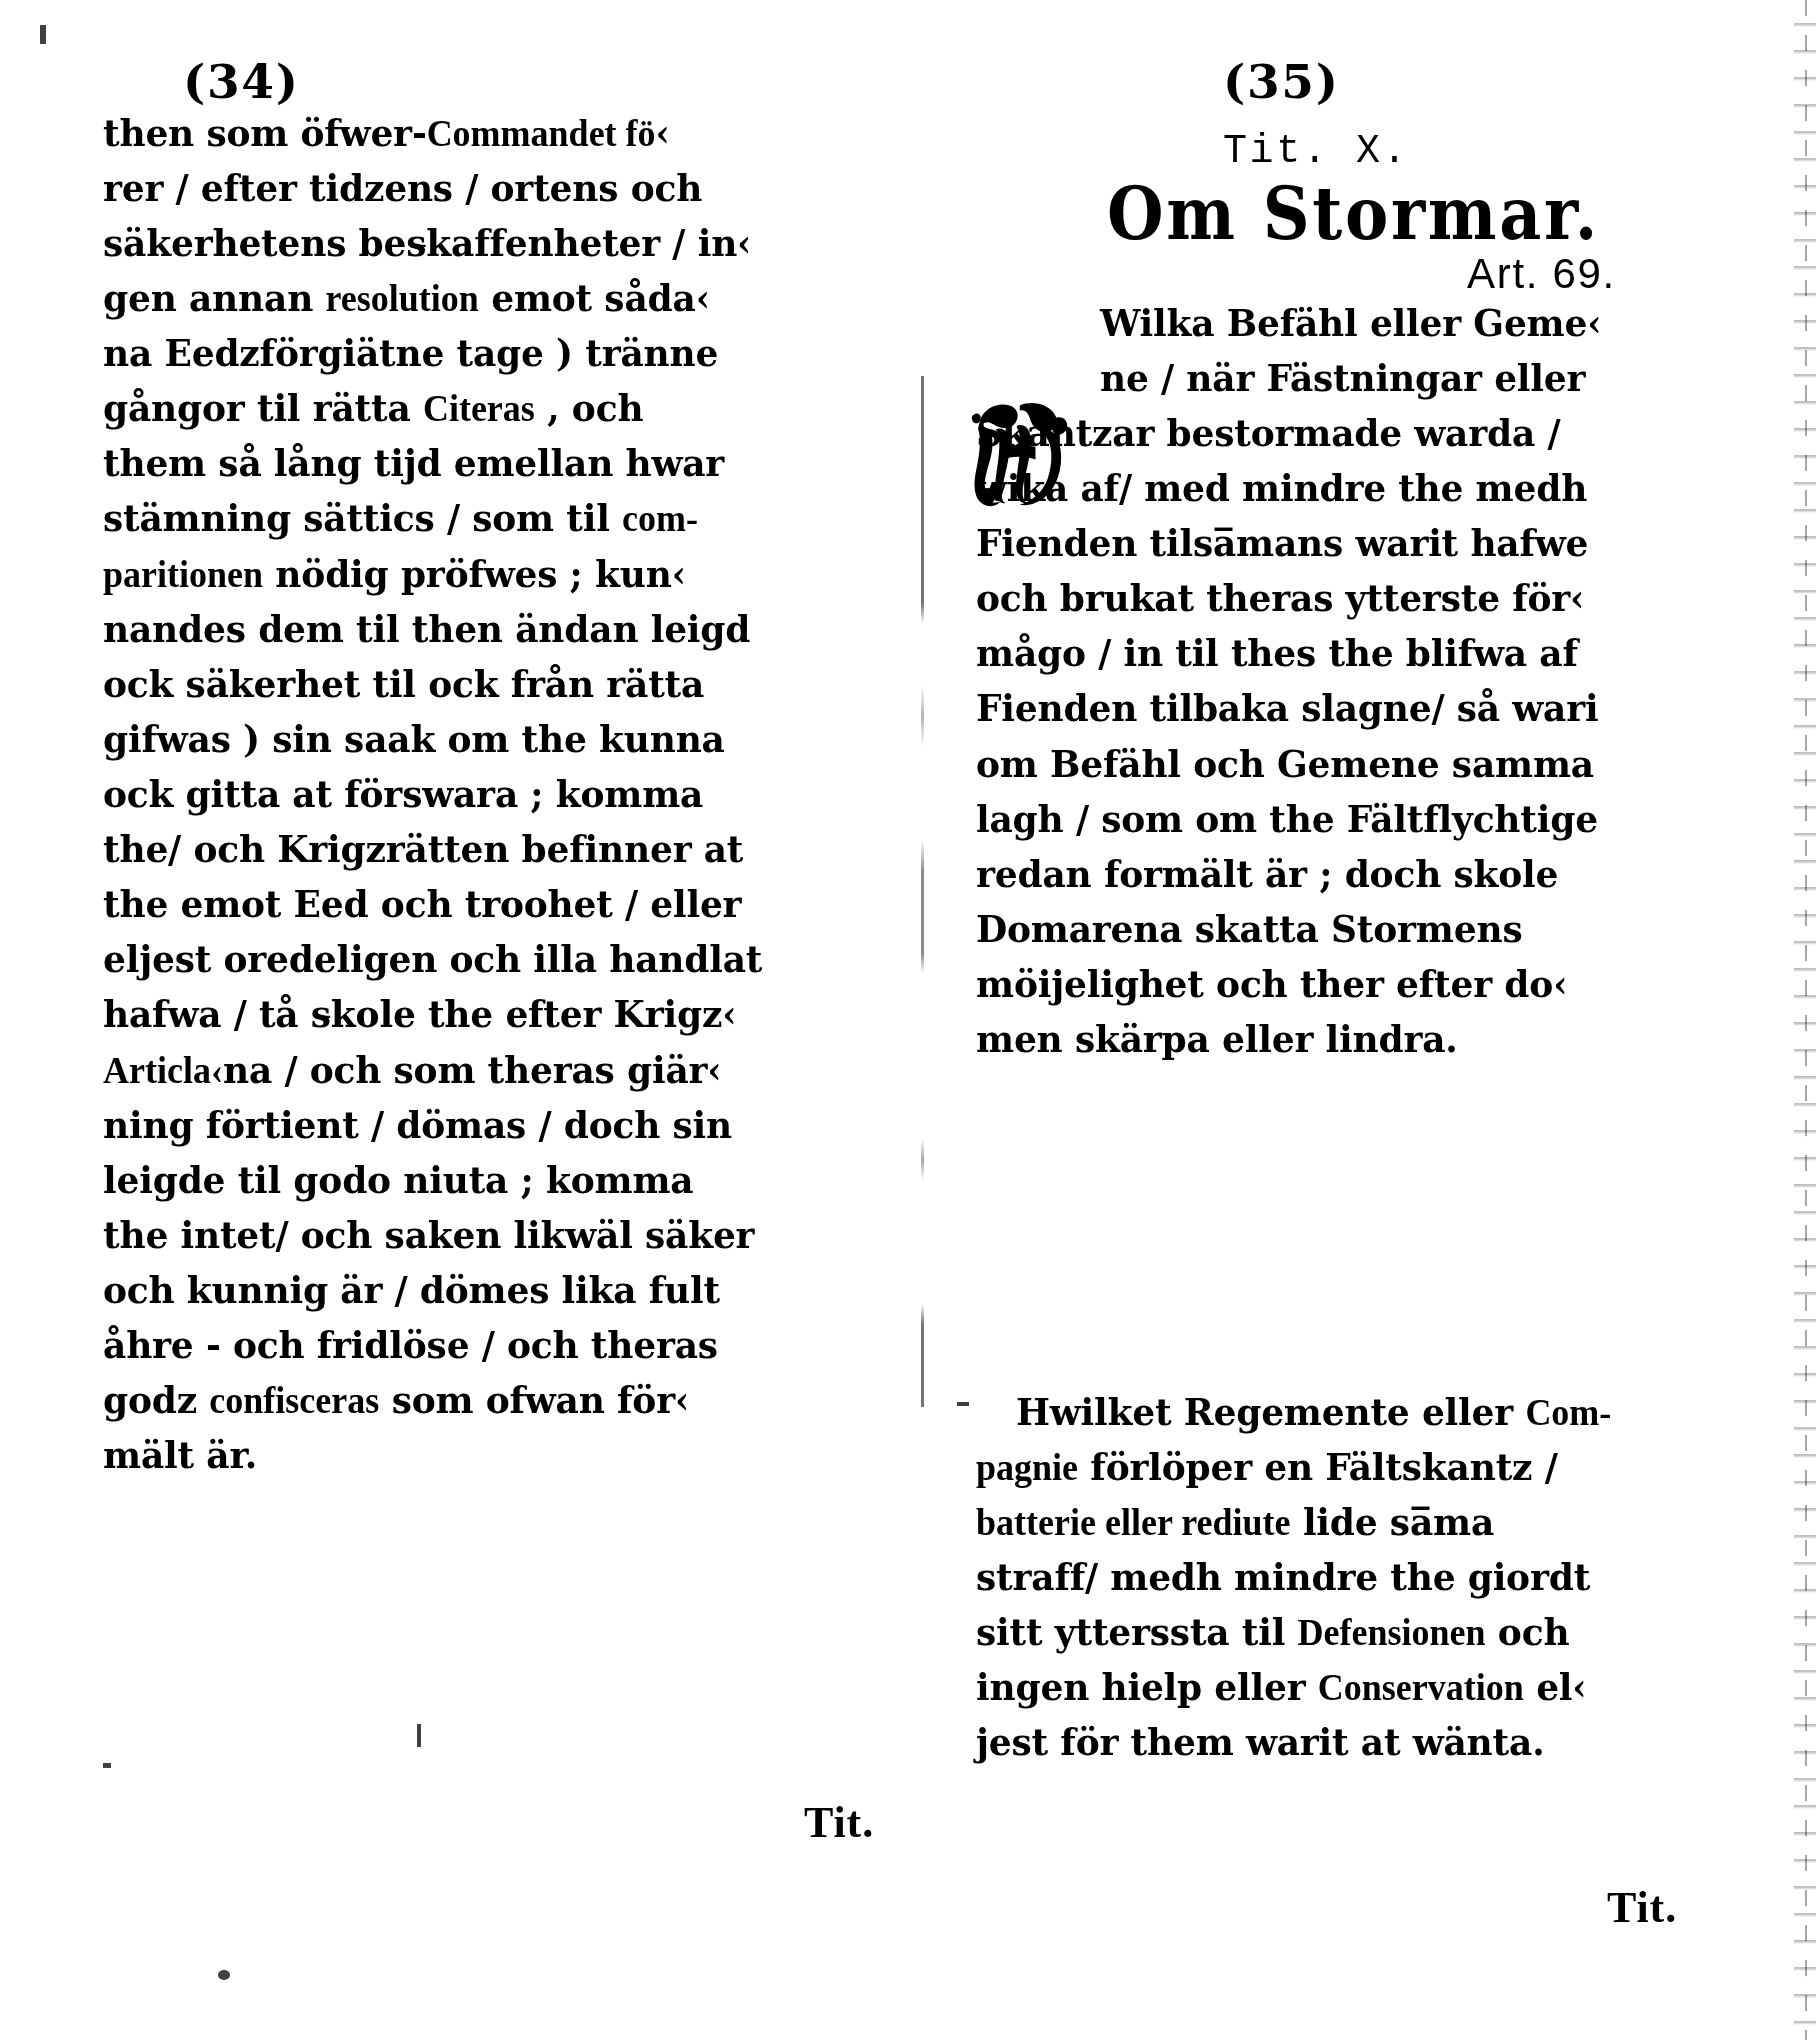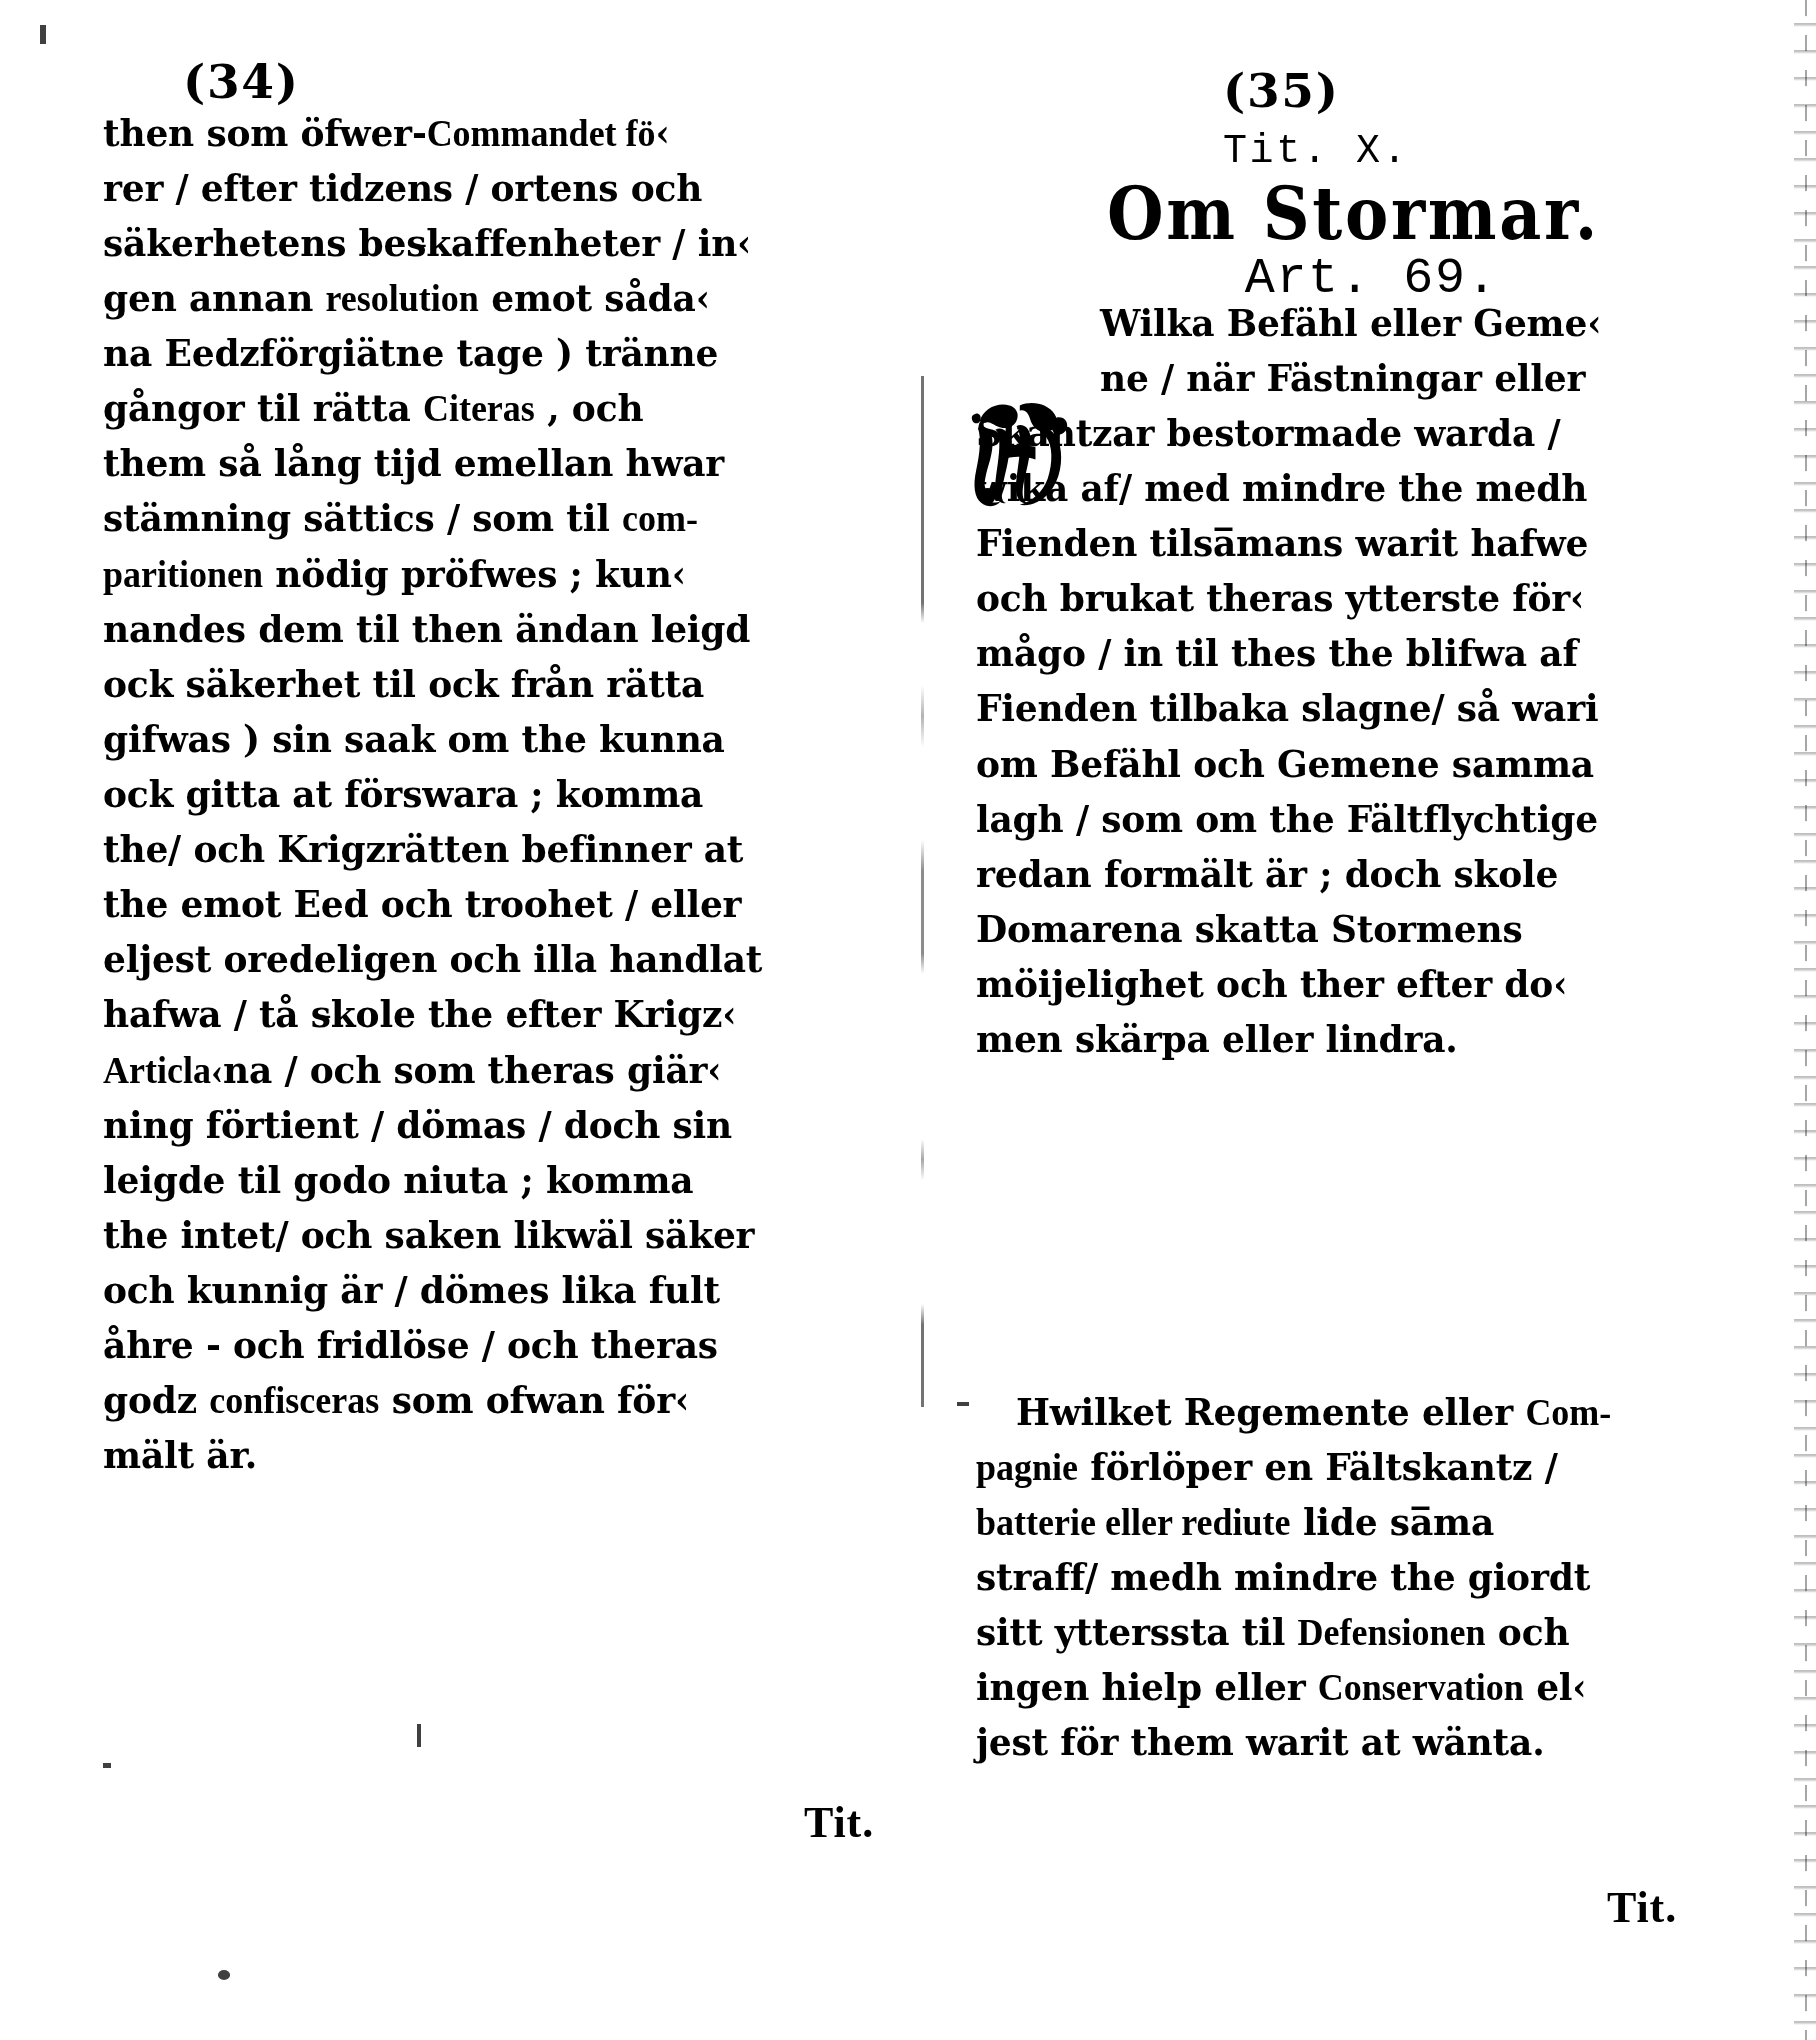--- a/index.html
+++ b/index.html
@@ -75,21 +75,21 @@
   }
 
   .folio {
     text-align: left;
     font-family: "DejaVu Serif", serif;
     font-size: 47px;
     font-weight: 700;
     letter-spacing: 1.7px;
   }
   .folio-left  { position:absolute; left: 183px; top: 54px; width: 279px; }
-  .folio-right { position:absolute; left: 1223px; top: 54px; width: 279px; margin-top: 9px; }
+  .folio-right { position:absolute; left: 1223px; top: 54px; width: 279px; }
 
   .tit-head {
     position: absolute;
     left: 1223px; top: 129px;
     width: 288px;
     text-align: left;
     font-family: Liberation Mono, monospace;
     font-size: 40px;
     letter-spacing: 2.6px;
   }
@@ -104,23 +104,23 @@
     font-size: 65px;
     letter-spacing: 2.6px;
     transform: scaleY(1.12);
     transform-origin: center top;
   }
 
   .art-head {
     position: absolute;
     left: 1127px; top: 250px;
     width: 489px;
-    text-align: center;
-    font-family: Liberation Mono, monospace;
-    font-size: 50px;
+    text-align: right;
+    font-family: Liberation Sans, sans-serif;
+    font-size: 42px;
     letter-spacing: 1.7px;
   }
 
   .art-head-70 {
     position: absolute;
     left: 1127px; top: 1340px;
     width: 489px;
     text-align: center;
     font-family: "Liberation Serif", serif;
     font-size: 38px;

